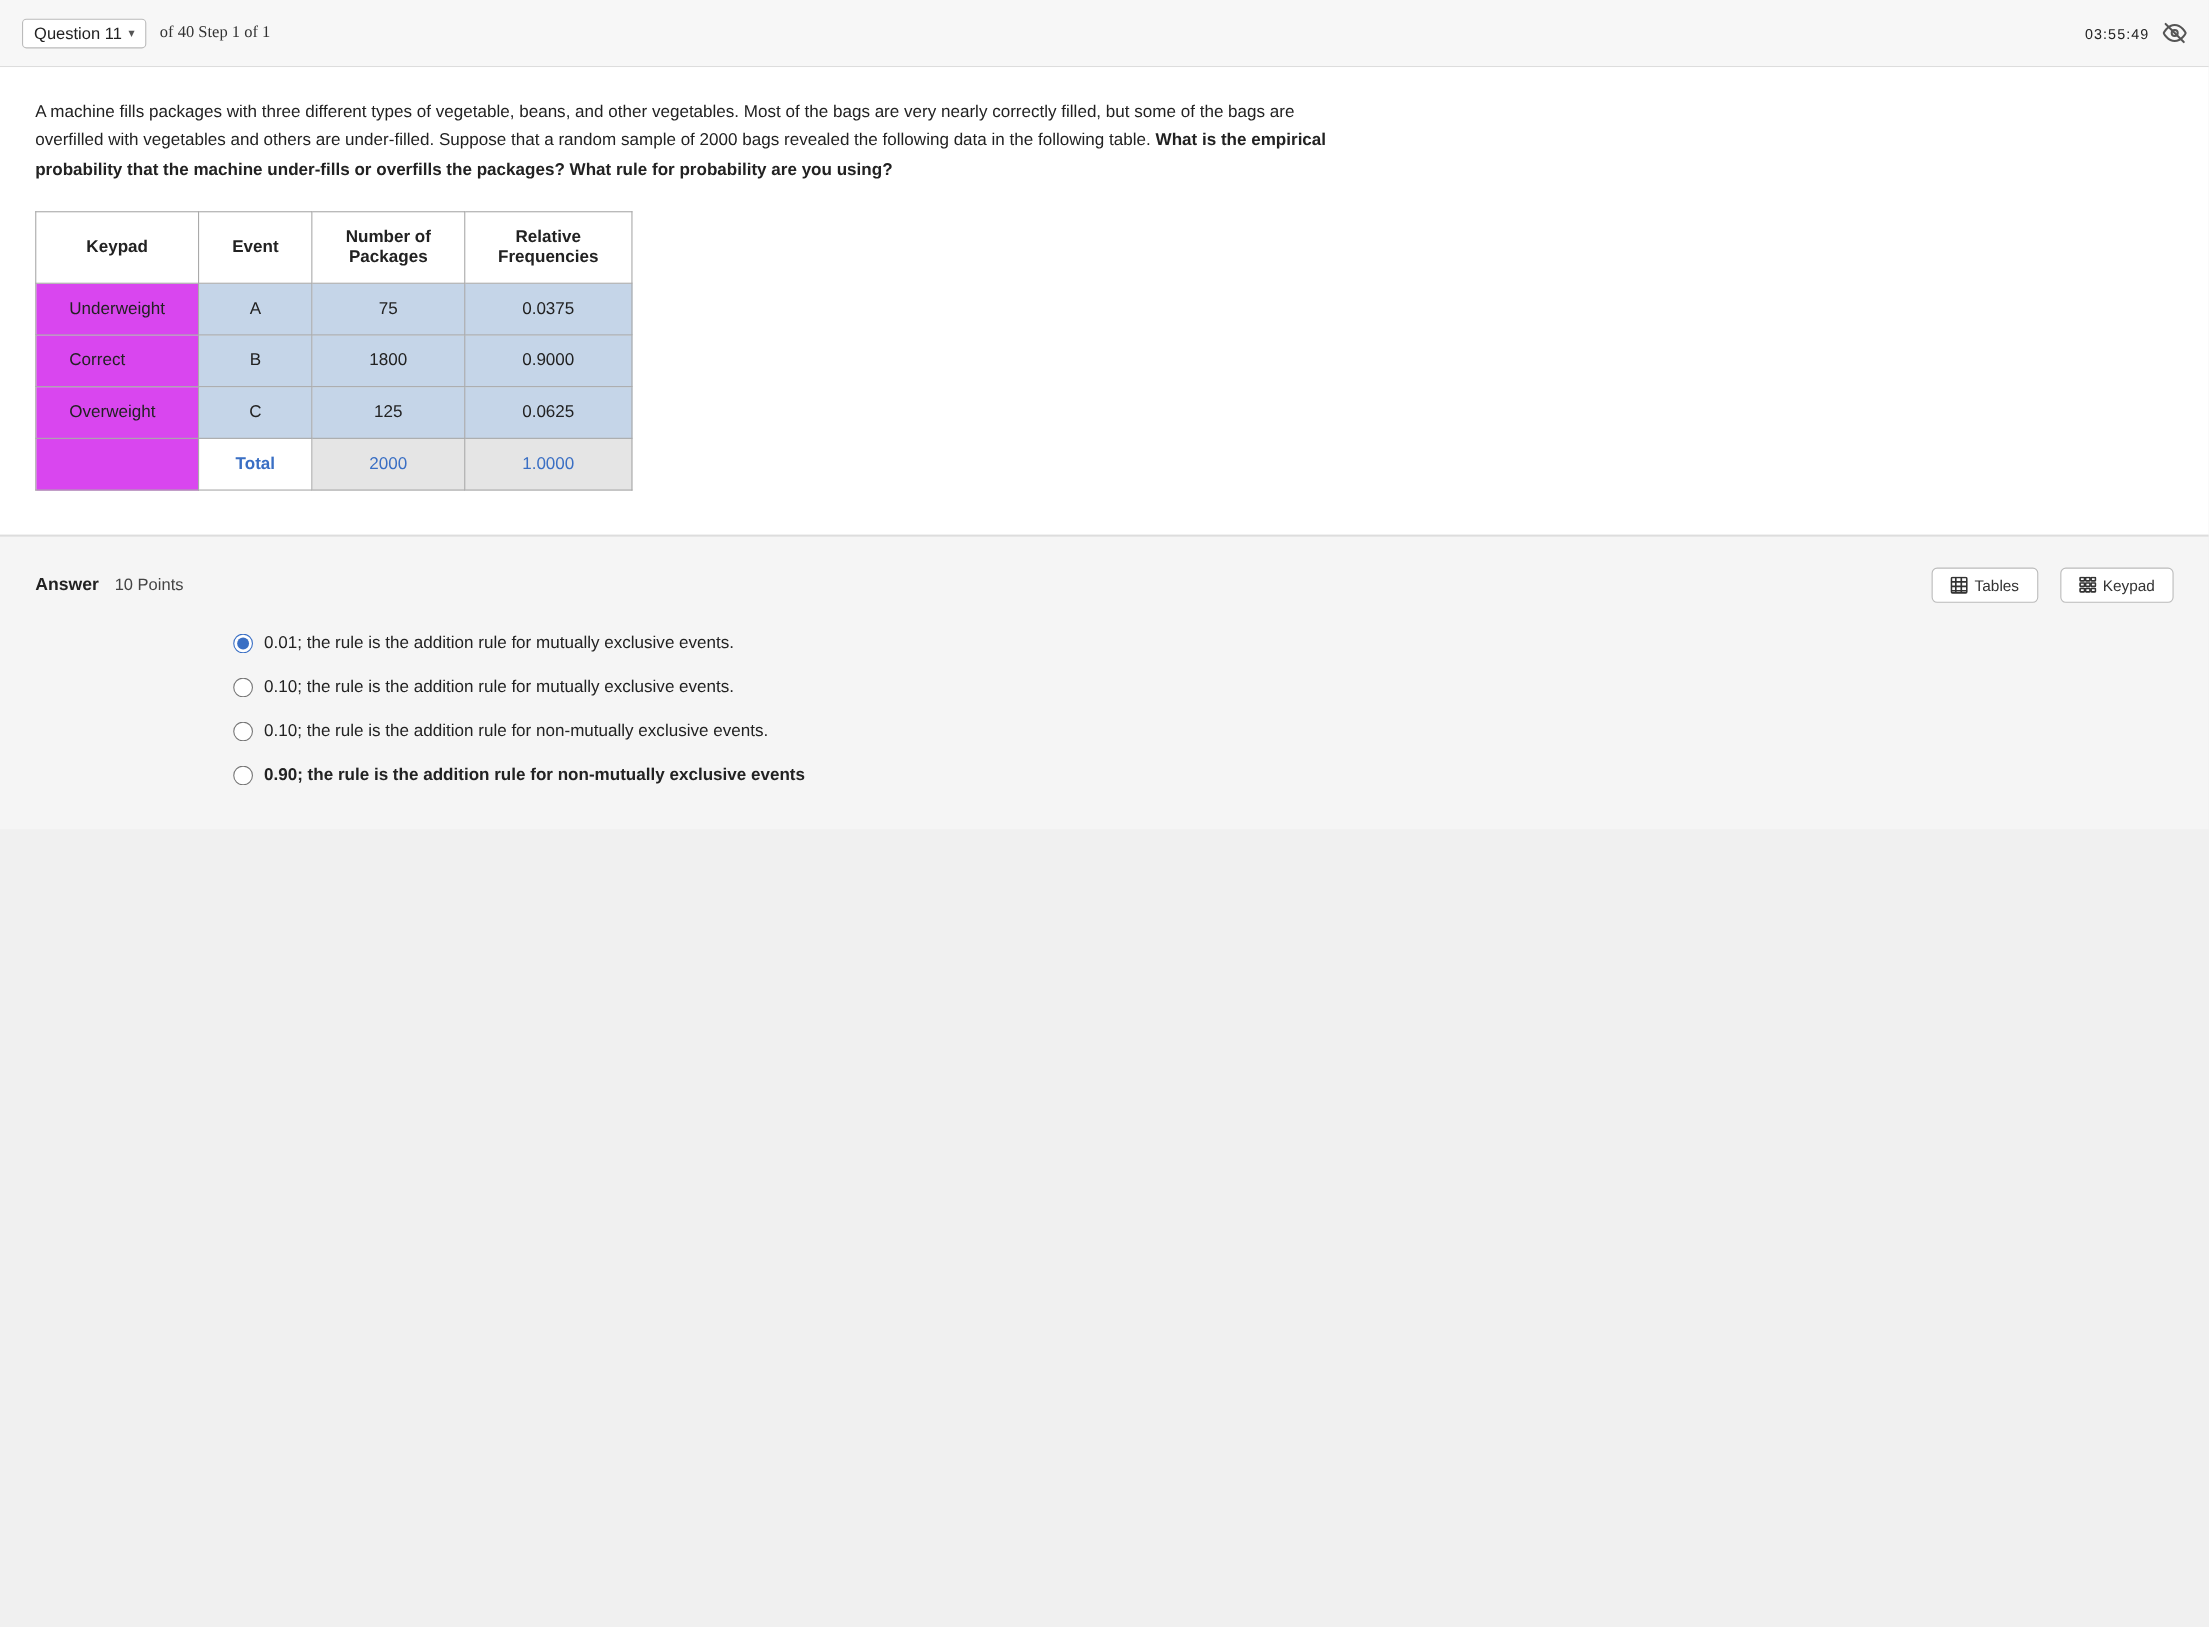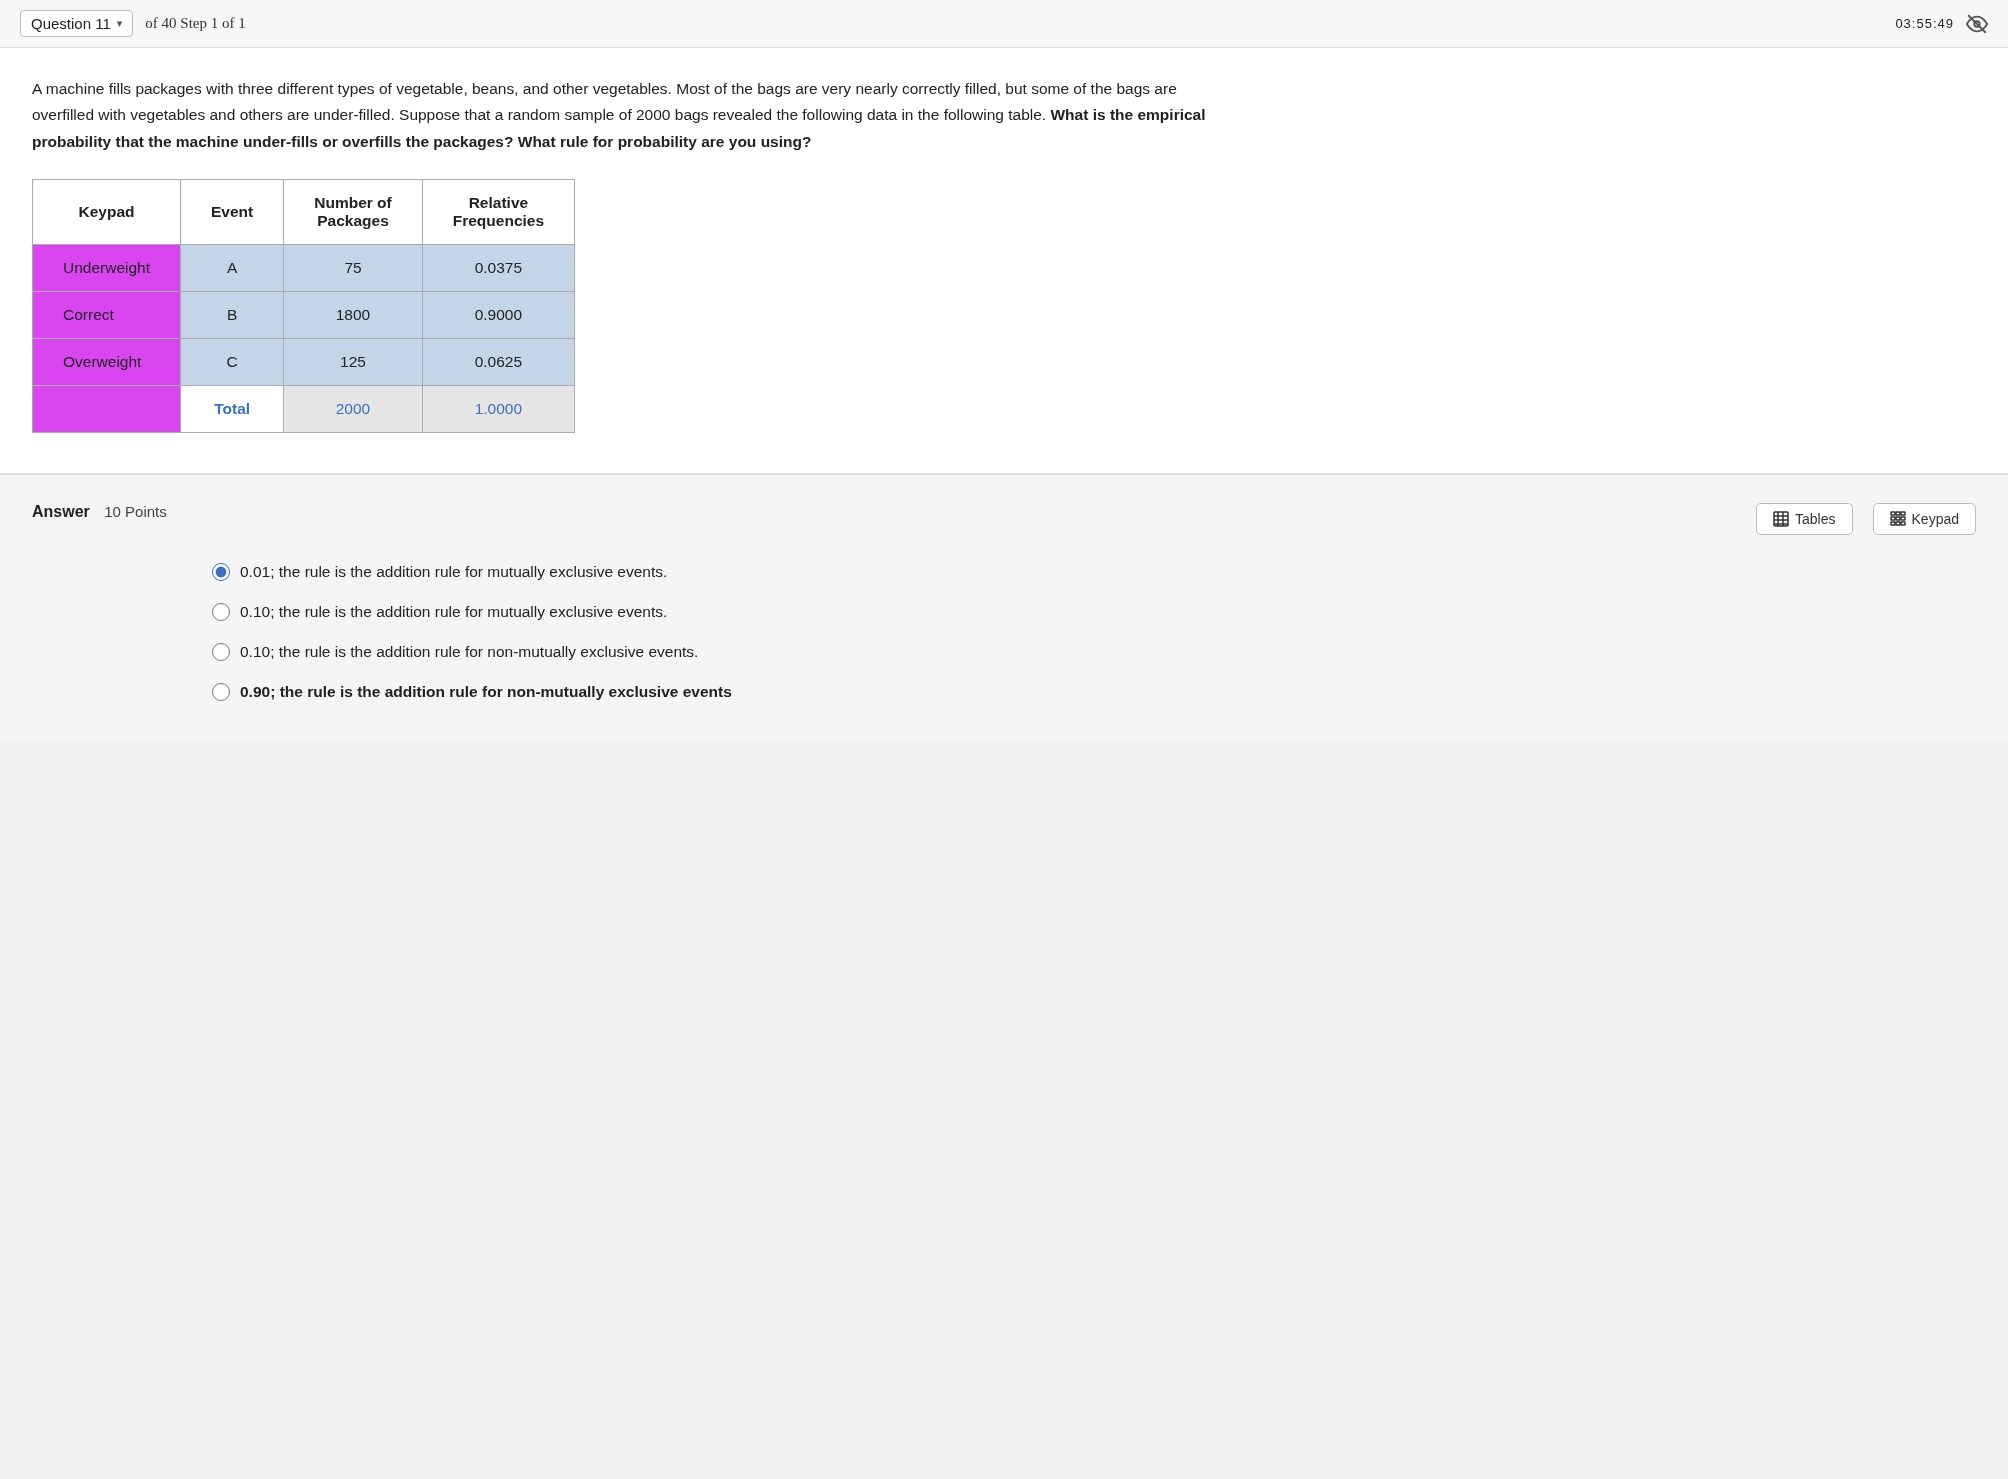--- a/index.html
+++ b/index.html
@@ -9,21 +9,21 @@
       font-size: 16px;
       color: #222;
     }
     .top-bar {
       display: flex;
       align-items: center;
       justify-content: space-between;
       background: #f7f7f7;
       border-bottom: 1px solid #ddd;
       padding: 10px 20px;
-      height: 48px;
+      height: 61px;
     }
     .top-bar-left {
       display: flex;
       align-items: center;
       gap: 12px;
     }
     .question-dropdown {
       display: flex;
       align-items: center;
       background: white;
@@ -110,21 +110,21 @@
       background: #e5e5e5;
       color: #3a6fc4;
       font-weight: 500;
     }
     .answer-area {
       background: #f5f5f5;
       padding: 28px 32px 40px 32px;
     }
     .answer-header {
       display: flex;
-      align-items: flex-start;
+      align-items: center;
       justify-content: space-between;
       margin-bottom: 28px;
     }
     .answer-label {
       font-size: 16px;
       font-weight: 700;
       color: #222;
     }
     .answer-points {
       font-size: 15px;

